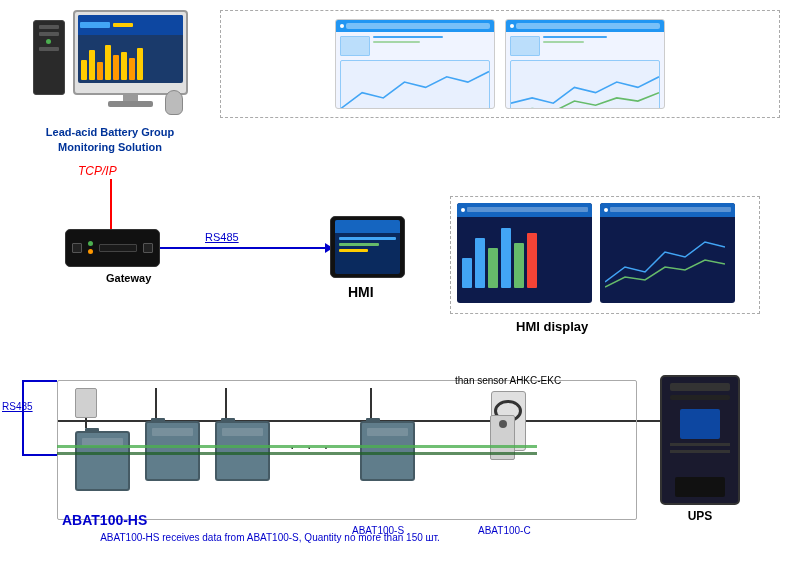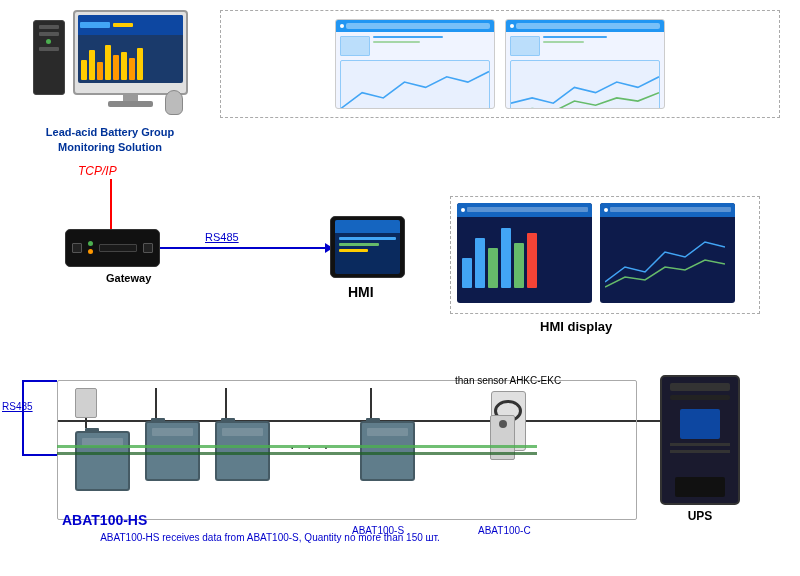--- a/index.html
+++ b/index.html
@@ -357,21 +357,21 @@
         <div style="padding:5px;">
           <svg width="120" height="72" viewBox="0 0 120 72">
             <polyline points="0,60 20,45 40,50 60,30 80,35 100,20 120,25" fill="none" stroke="#42a5f5" stroke-width="1.5"></polyline>
             <polyline points="0,65 20,55 40,58 60,45 80,48 100,38 120,42" fill="none" stroke="#66bb6a" stroke-width="1.5"></polyline>
           </svg>
         </div>
       </div>
     </div>
   </div>
 
-  <div style="position:absolute;left:520px;top:155px;font-weight:bold;font-size:13px;color:#000;">HMI display</div>
+  <div style="position:absolute;left:496px;top:155px;font-weight:bold;font-size:13px;color:#000;">HMI display</div>
 
 </div>
 
 <div style="position:absolute;top:370px;left:0;width:800px;">
 
   <div style="position:absolute;left:22px;top:10px;width:2px;height:75px;background:#0000cc;"></div>
   <div style="position:absolute;left:22px;top:10px;width:35px;height:2px;background:#0000cc;"></div>
   <div style="position:absolute;left:22px;top:84px;width:35px;height:2px;background:#0000cc;"></div>
 
   <div style="position:absolute;left:2px;top:30px;font-size:10px;color:#0000cc;text-decoration:underline;line-height:1.4;">RS485</div>

